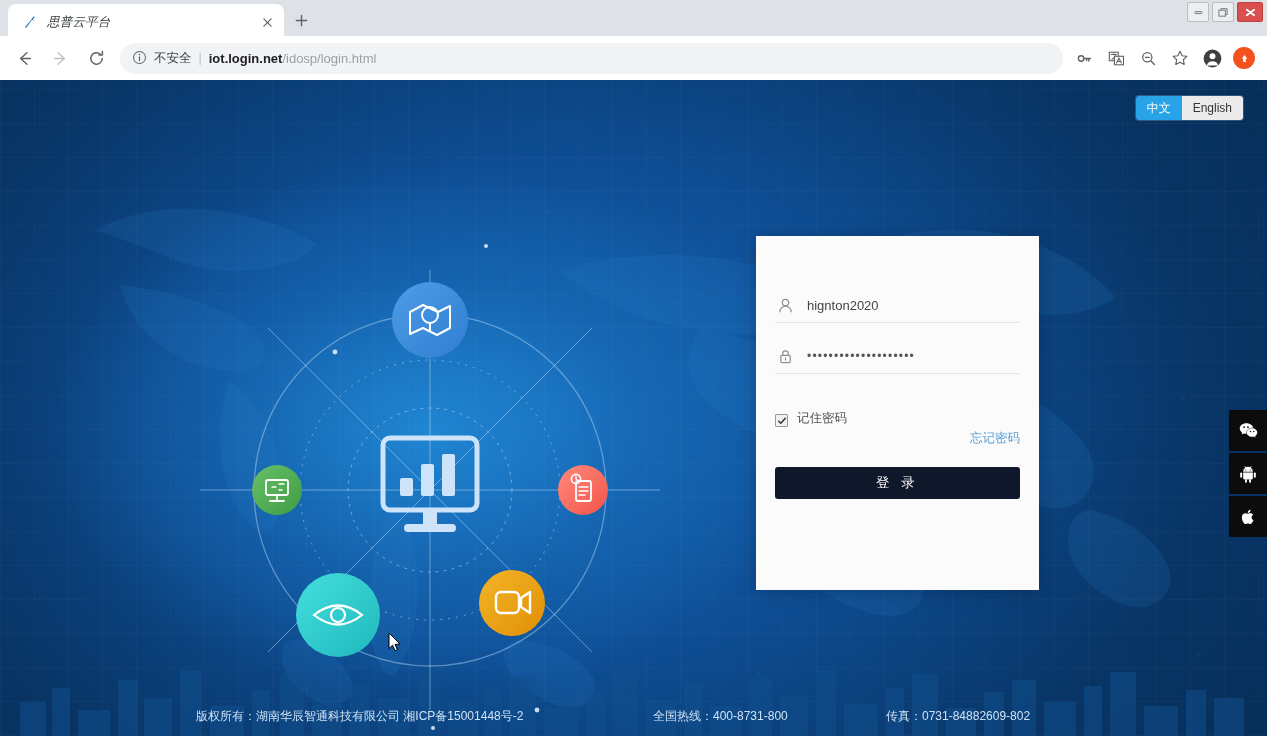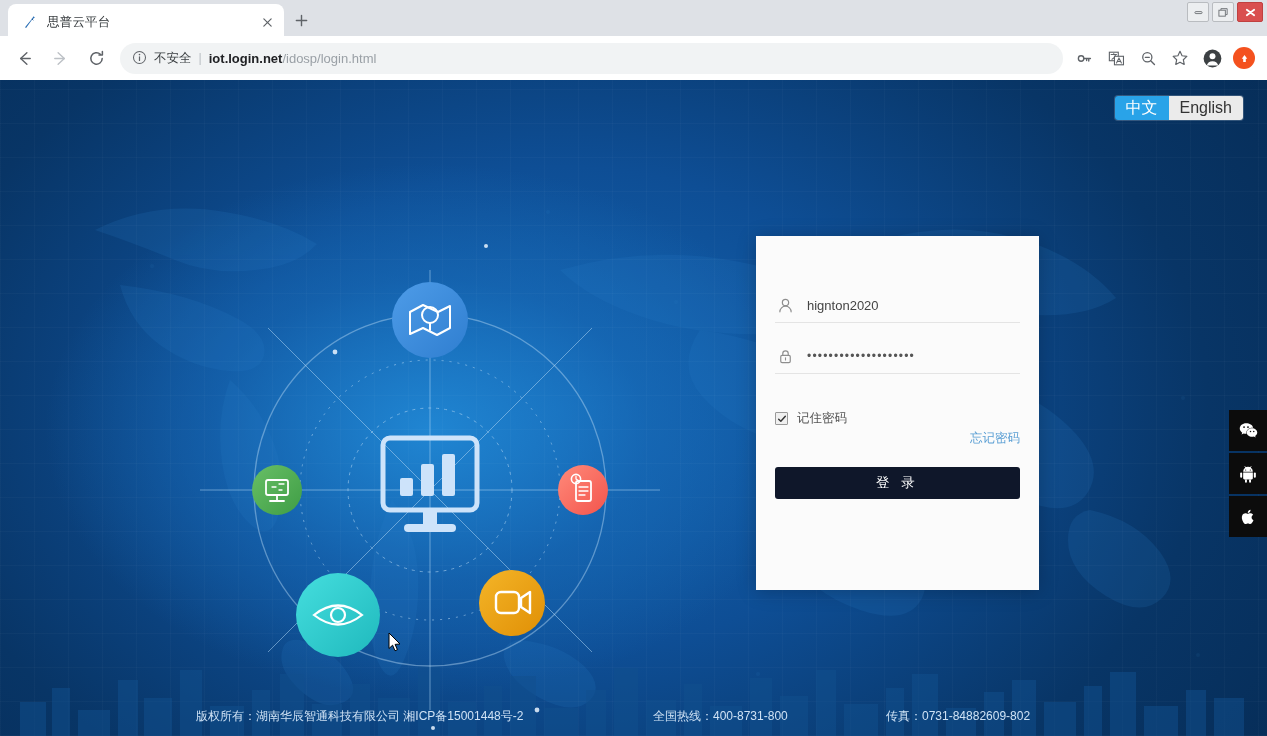--- a/index.html
+++ b/index.html
@@ -10,21 +10,21 @@
   }
   .app { position: relative; width: 1267px; height: 736px; }
 
   
   .browser-chrome { position: absolute; inset: 0 0 auto 0; height: 80px; background: #dee1e6; }
   .tabstrip { position: relative; height: 36px; background: #dee1e6; }
 
   .tab {
     position: absolute; left: 8px; top: 4px; width: 276px; height: 32px;
     background: #fff; border-radius: 8px 8px 0 0;
-    display: flex; align-items: center; padding: 4px 8px 0 14px;
+    display: flex; align-items: center; padding: 4px 8px 0 14px; font-style: italic;
   }
   .tab-favicon { width: 16px; height: 16px; flex: 0 0 16px; margin-right: 9px; }
   .tab-title {
     flex: 1; font-size: 12.5px; color: #3c4043; white-space: nowrap;
     overflow: hidden; text-overflow: ellipsis; letter-spacing: .2px;
   }
   .tab-close {
     width: 18px; height: 18px; flex: 0 0 18px; border-radius: 50%;
     display: flex; align-items: center; justify-content: center;
     color: #5f6368; font-size: 14px; line-height: 1;
@@ -87,21 +87,21 @@
   .skyline { position: absolute; left: 0; bottom: 0; width: 1267px; height: 96px; opacity: .6; }
 
   
   .lang-switch {
     position: absolute; right: 24px; top: 16px; height: 24px;
     display: flex; border-radius: 3px; overflow: hidden;
     box-shadow: 0 0 0 1px rgba(255,255,255,.18);
   }
   .lang-opt {
     padding: 0 11px; height: 24px; display: flex; align-items: center;
-    font-size: 16px; background: #ebebeb; color: #333;
+    font-size: 12px; background: #ebebeb; color: #333;
   }
   .lang-opt.active { background: #29a3e8; color: #fff; }
 
   
   .hero { position: absolute; left: 180px; top: 160px; width: 500px; height: 500px; }
 
   
   .login-card {
     position: absolute; left: 756px; top: 156px; width: 283px; height: 354px;
     background: #fbfbfb; box-shadow: 0 2px 18px rgba(0,0,0,.22);
@@ -117,21 +117,21 @@
   }
   .field + .field { margin-top: 16px; }
   .field-icon { width: 20px; flex: 0 0 20px; display: flex; align-items: center; justify-content: center; color: #8e8e8e; }
   .field-input {
     flex: 1; border: none; outline: none; background: transparent;
     font-size: 13px; color: #444; padding-left: 12px; height: 100%;
     font-family: "Liberation Sans", sans-serif;
   }
   .field-input.pw { letter-spacing: 1.2px; font-size: 12px; color: #555; }
   .opts { display: flex; align-items: center; justify-content: space-between; margin-top: 16px; }
-  .remember { display: flex; align-items: center; gap: 9px; }
+  .remember { display: flex; align-items: flex-end; gap: 9px; }
   .cb {
     width: 13px; height: 13px; border: 1px solid #9a9a9a; background: #f0f0f0;
     display: flex; align-items: center; justify-content: center; border-radius: 1px;
   }
   .cb svg { display: block; }
   .remember-label { font-size: 12.5px; color: #555; }
   .forgot { font-size: 12.5px; color: #5b9fd4; text-decoration: none; margin-top: 40px; }
   .login-btn {
     display: block; width: 100%; margin-top: 20px; height: 32px;
     background: #0f172a; color: #fff; border: none; border-radius: 3px;

